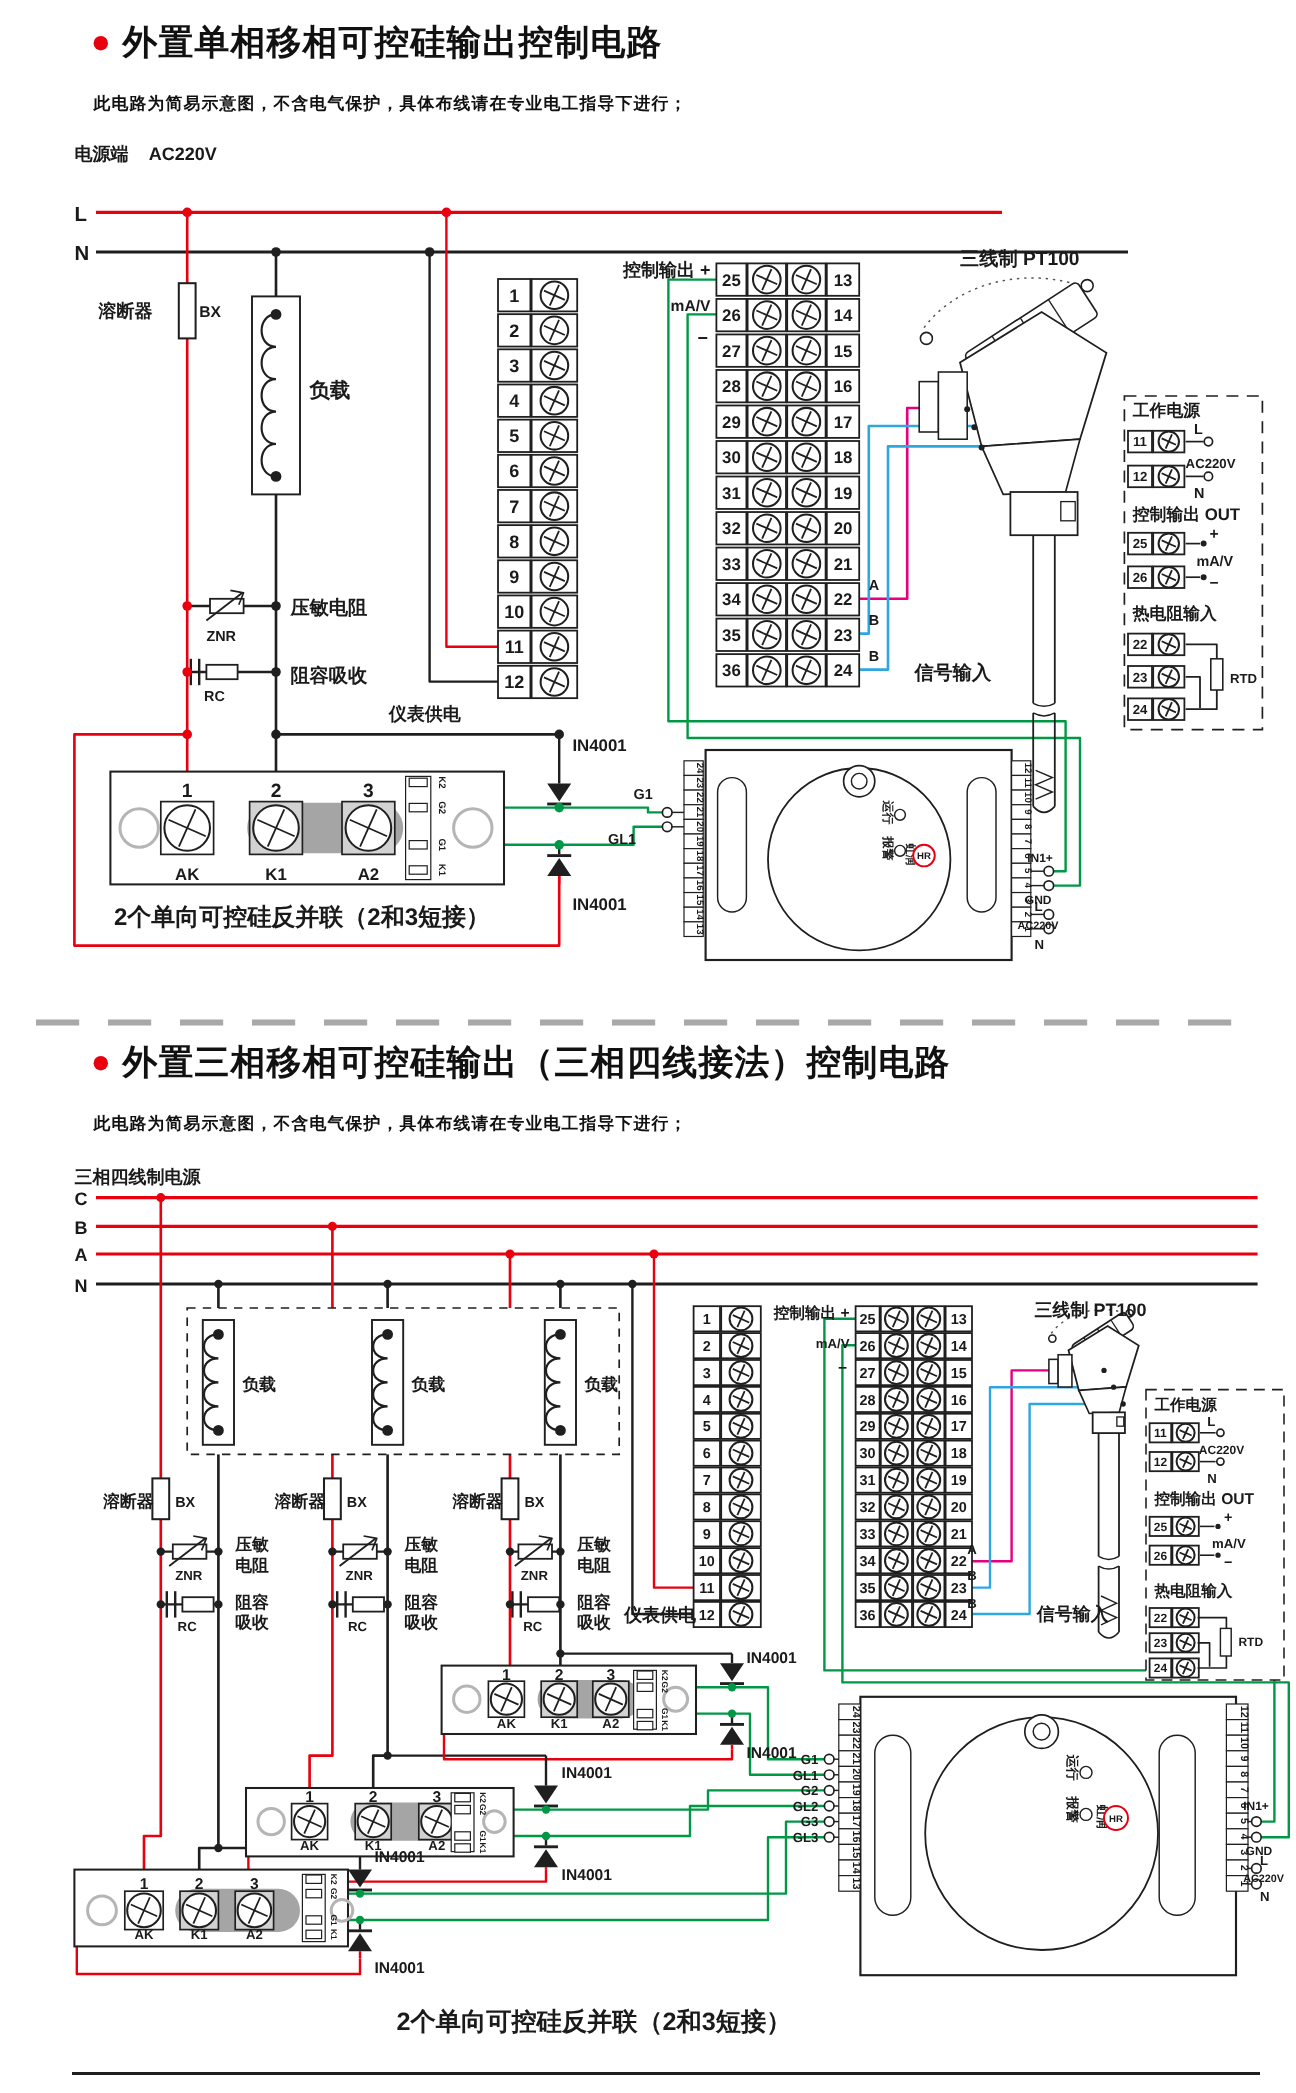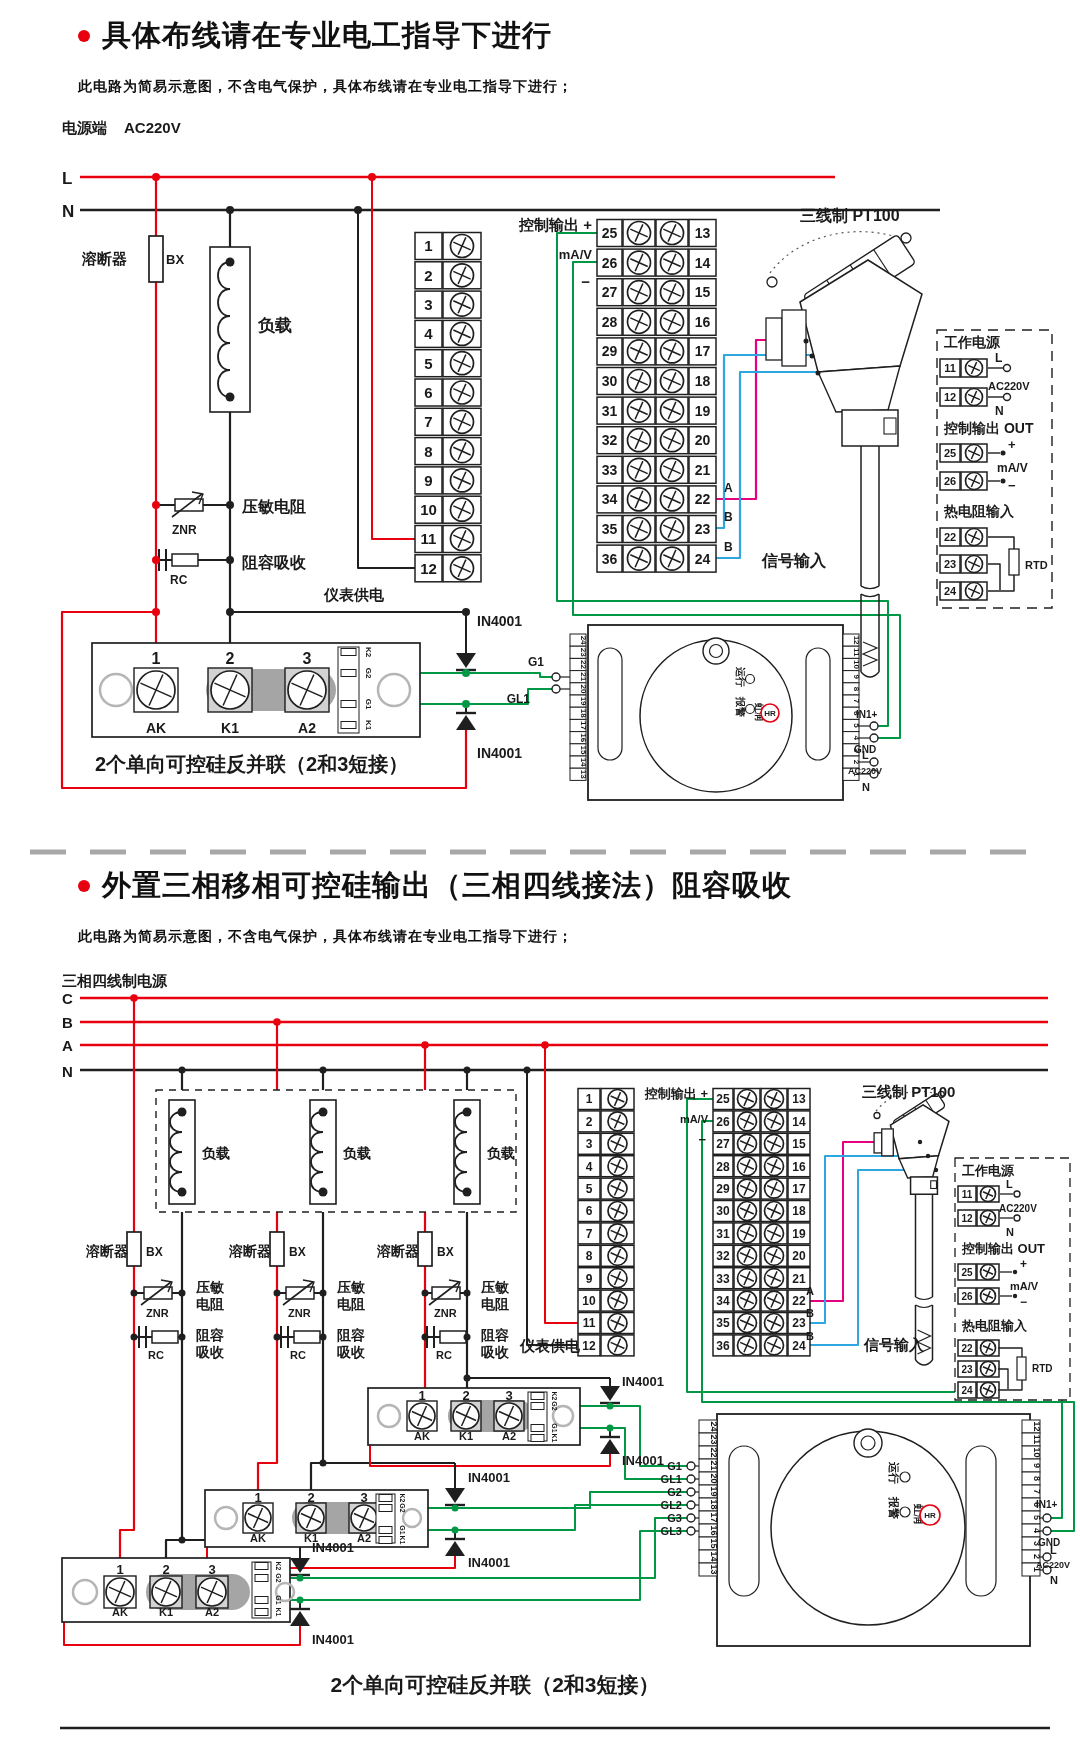--- a/index.html
+++ b/index.html
@@ -11,27 +11,27 @@
   .sec-note{position:absolute;font-size:14px;font-weight:700;color:#111;letter-spacing:1px;}
   svg{position:absolute;left:0;top:0;}
   svg text{font-family:"Liberation Sans","DejaVu Sans",sans-serif;font-weight:700;fill:#1a1a1a;}
 </style>
 </head>
 <body>
 <div id="stage">
 
 <div class="sec-title" style="left:78px;top:16px">
   <span class="bullet"></span>
-  <span>具体布线请在专业电工指导下进行</span>
+  <span>外置单相移相可控硅输出控制电路</span>
 </div>
 <div class="sec-note" style="left:78px;top:78px">此电路为简易示意图，不含电气保护，具体布线请在专业电工指导下进行；</div>
 
 <div class="sec-title" style="left:78px;top:866px">
   <span class="bullet"></span>
-  <span>外置三相移相可控硅输出（三相四线接法）阻容吸收</span>
+  <span>外置三相移相可控硅输出（三相四线接法）控制电路</span>
 </div>
 <div class="sec-note" style="left:78px;top:928px">此电路为简易示意图，不含电气保护，具体布线请在专业电工指导下进行；</div>
 
 <svg id="schem" width="1080" height="1744" viewBox="0 0 1080 1744">
       <g>
         <polyline points="80,177 835,177" fill="none" stroke="#e8000f" stroke-width="2.6" stroke-linejoin="round" stroke-linecap="butt"></polyline>
         <polyline points="80,210 940,210" fill="none" stroke="#1f1f1f" stroke-width="2.6" stroke-linejoin="round" stroke-linecap="butt"></polyline>
         <polyline points="156,177 156,236" fill="none" stroke="#e8000f" stroke-width="2.2" stroke-linejoin="round" stroke-linecap="butt"></polyline>
         <polyline points="156,282 156,612" fill="none" stroke="#e8000f" stroke-width="2.2" stroke-linejoin="round" stroke-linecap="butt"></polyline>
         <polyline points="156,612 156,670" fill="none" stroke="#e8000f" stroke-width="2.2" stroke-linejoin="round" stroke-linecap="butt"></polyline>

